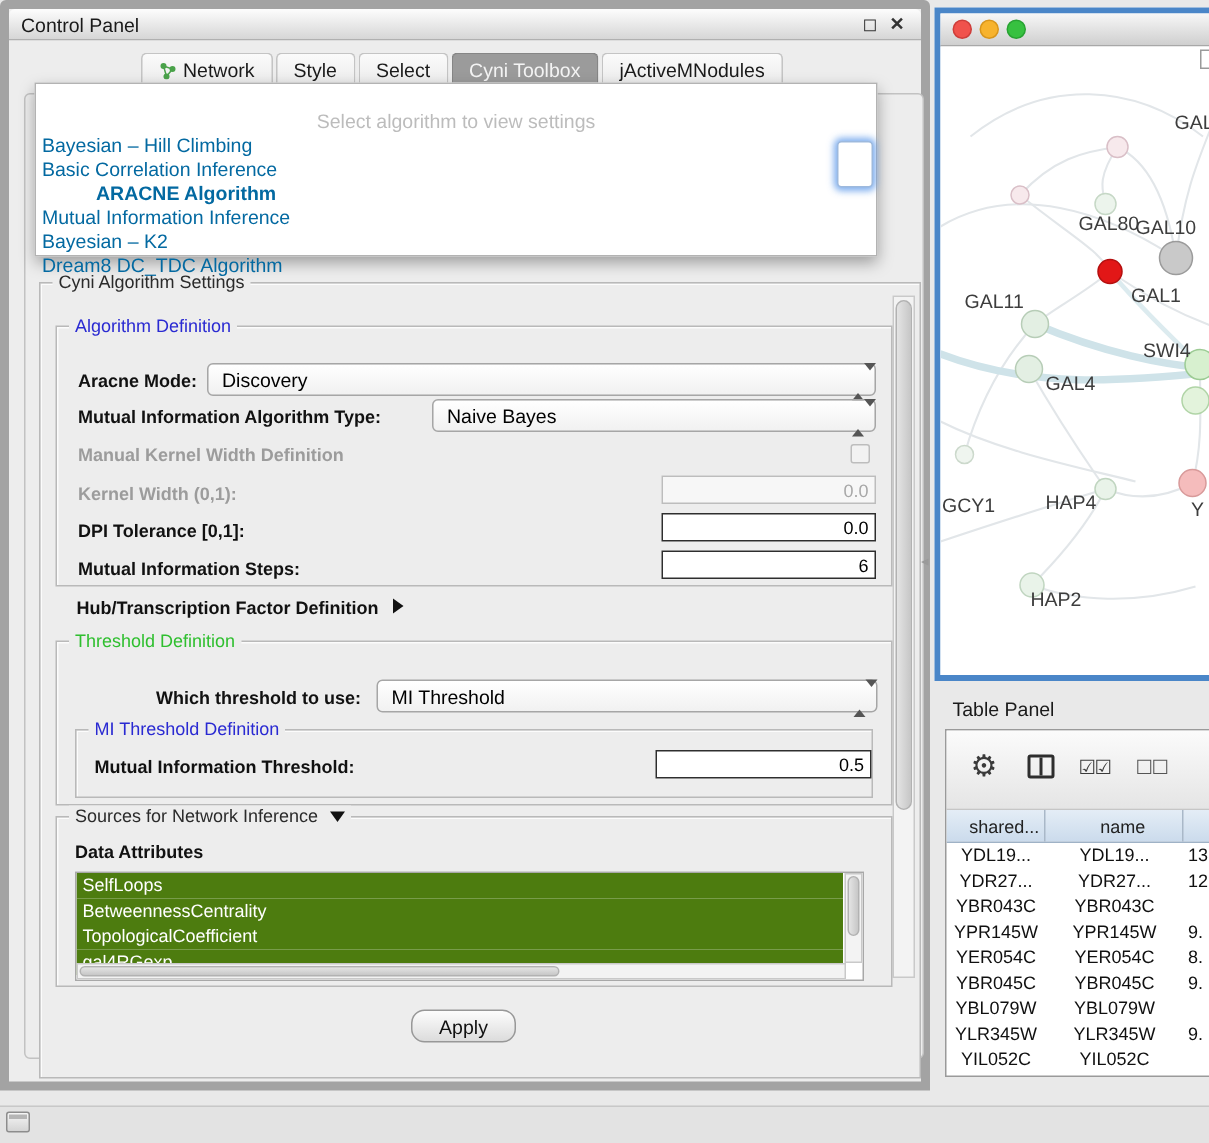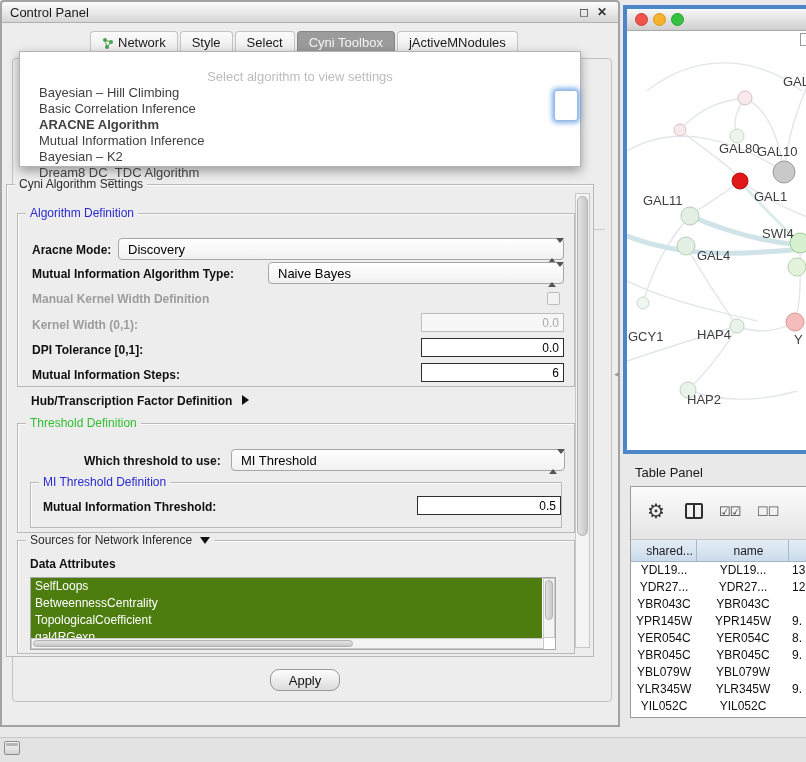--- a/index.html
+++ b/index.html
@@ -1,37 +1,37 @@
 <!DOCTYPE html>
 <html><head>
 <meta charset="utf-8">
 <style>
   * { margin:0; padding:0; box-sizing:border-box; }
   html,body { width:806px; height:762px; overflow:hidden; }
   body { background:#e9e9e9; font-family:"Liberation Sans", sans-serif; font-size:13px; color:#111; position:relative; }
   .abs { position:absolute; }
 
   
-  .cp { position:absolute; left:0; top:8; width:620px; height:727px; background:#ededed; border:2px solid #a3a3a3; border-radius:4px 4px 0 0; }
+  .cp { position:absolute; left:0; top:8; width:620px; height:727px; background:#ededed; border:6px solid #a3a3a3; border-radius:4px 4px 0 0; }
   .cp-titlebar { position:absolute; left:0; top:0; right:0; height:21px; background:linear-gradient(#fdfdfd,#d6d6d6); border-bottom:1px solid #b0b0b0; line-height:21px; padding-left:8px; font-size:13px; color:#1a1a1a; border-radius:4px 4px 0 0; }
   .win-btn { position:absolute; top:2px; width:16px; height:16px; text-align:center; line-height:16px; font-size:12px; color:#333; cursor:pointer; }
 
   .content-frame { position:absolute; left:10px; top:56px; width:600px; height:644px; border:1px solid #c2c2c2; border-radius:4px; background:#ededed; }
   .hidden-line { position:absolute; left:14px; top:170px; width:578px; height:1px; background:#cccccc; }
 
   
   .tabs { position:absolute; left:88px; top:29px; display:flex; gap:2px; z-index:5; }
   .tab { height:22px; line-height:20px; padding:0 11px; border:1px solid #c4c4c4; border-bottom:none; border-radius:4px 4px 0 0; background:linear-gradient(#fbfbfb,#ebebeb); color:#1a1a1a; display:flex; align-items:center; gap:4px; cursor:pointer; }
   .tab.active { background:#9b9b9b; border-color:#868686; color:#f4f4f4; }
 
   
   .popup { position:absolute; left:17px; top:49px; width:562px; height:116px; background:#fff; border:1px solid #b3b3b3; box-shadow:0 4px 10px rgba(0,0,0,.35); z-index:50; }
   .popup .prompt { text-align:center; color:#bcbcbc; font-size:13px; height:16px; line-height:16px; margin-top:17px; }
-  .pitem { font-size:13px; height:16px; line-height:16px; padding-left:19px; color:#404040; cursor:pointer; white-space:nowrap; }
-  .pitem.sel { font-weight:bold; }
+  .pitem { font-size:13px; height:16px; line-height:16px; padding-left:4px; color:#0369a1; cursor:pointer; white-space:nowrap; }
+  .pitem.sel { font-weight:bold;margin-left:36px; }
 
   .ghost-spinner { position:absolute; left:552px; top:88px; width:24px; height:31px; background:#fff; border:1px solid #9db9dd; border-radius:3px; box-shadow:0 0 5px 2px rgba(92,152,234,.8); z-index:60; }
 
   
   .group { position:absolute; border:1px solid #b9b9b9; box-shadow:inset 1px 1px 0 rgba(255,255,255,.8); }
   .group-title { position:absolute; top:-8px; left:8px; background:#ededed; padding:0 4px; font-size:12px; line-height:14px; white-space:nowrap; }
   .t-black { color:#2b2b2b; }
   .t-blue { color:#2a2ad2; }
   .t-green { color:#2fbf2f; }
 
@@ -148,21 +148,21 @@
     <div class="pitem">Bayesian – Hill Climbing</div>
     <div class="pitem">Basic Correlation Inference</div>
     <div class="pitem sel">ARACNE Algorithm</div>
     <div class="pitem">Mutual Information Inference</div>
     <div class="pitem">Bayesian – K2</div>
     <div class="pitem">Dream8 DC_TDC Algorithm</div>
   </div>
 
   <div class="ghost-spinner"></div>
 
-  <div class="group" style="left:4px; top:182px; width:588px; height:473px; background:#ededed;">
+  <div class="group" style="left:20px; top:182px; width:588px; height:531px; background:#ededed;">
     <span class="group-title t-black">Cyni Algorithm Settings</span>
 
     <div class="vscroll" style="right:3px; top:8px; width:15px; height:455px;">
       <div class="vthumb" style="top:2px; height:340px;"></div>
     </div>
 
     <div class="group" style="left:10px; top:28px; width:558px; height:174px;">
       <span class="group-title t-blue">Algorithm Definition</span>
 
       <span class="blabel" style="left:14px; top:29px;">Aracne Mode:</span>

